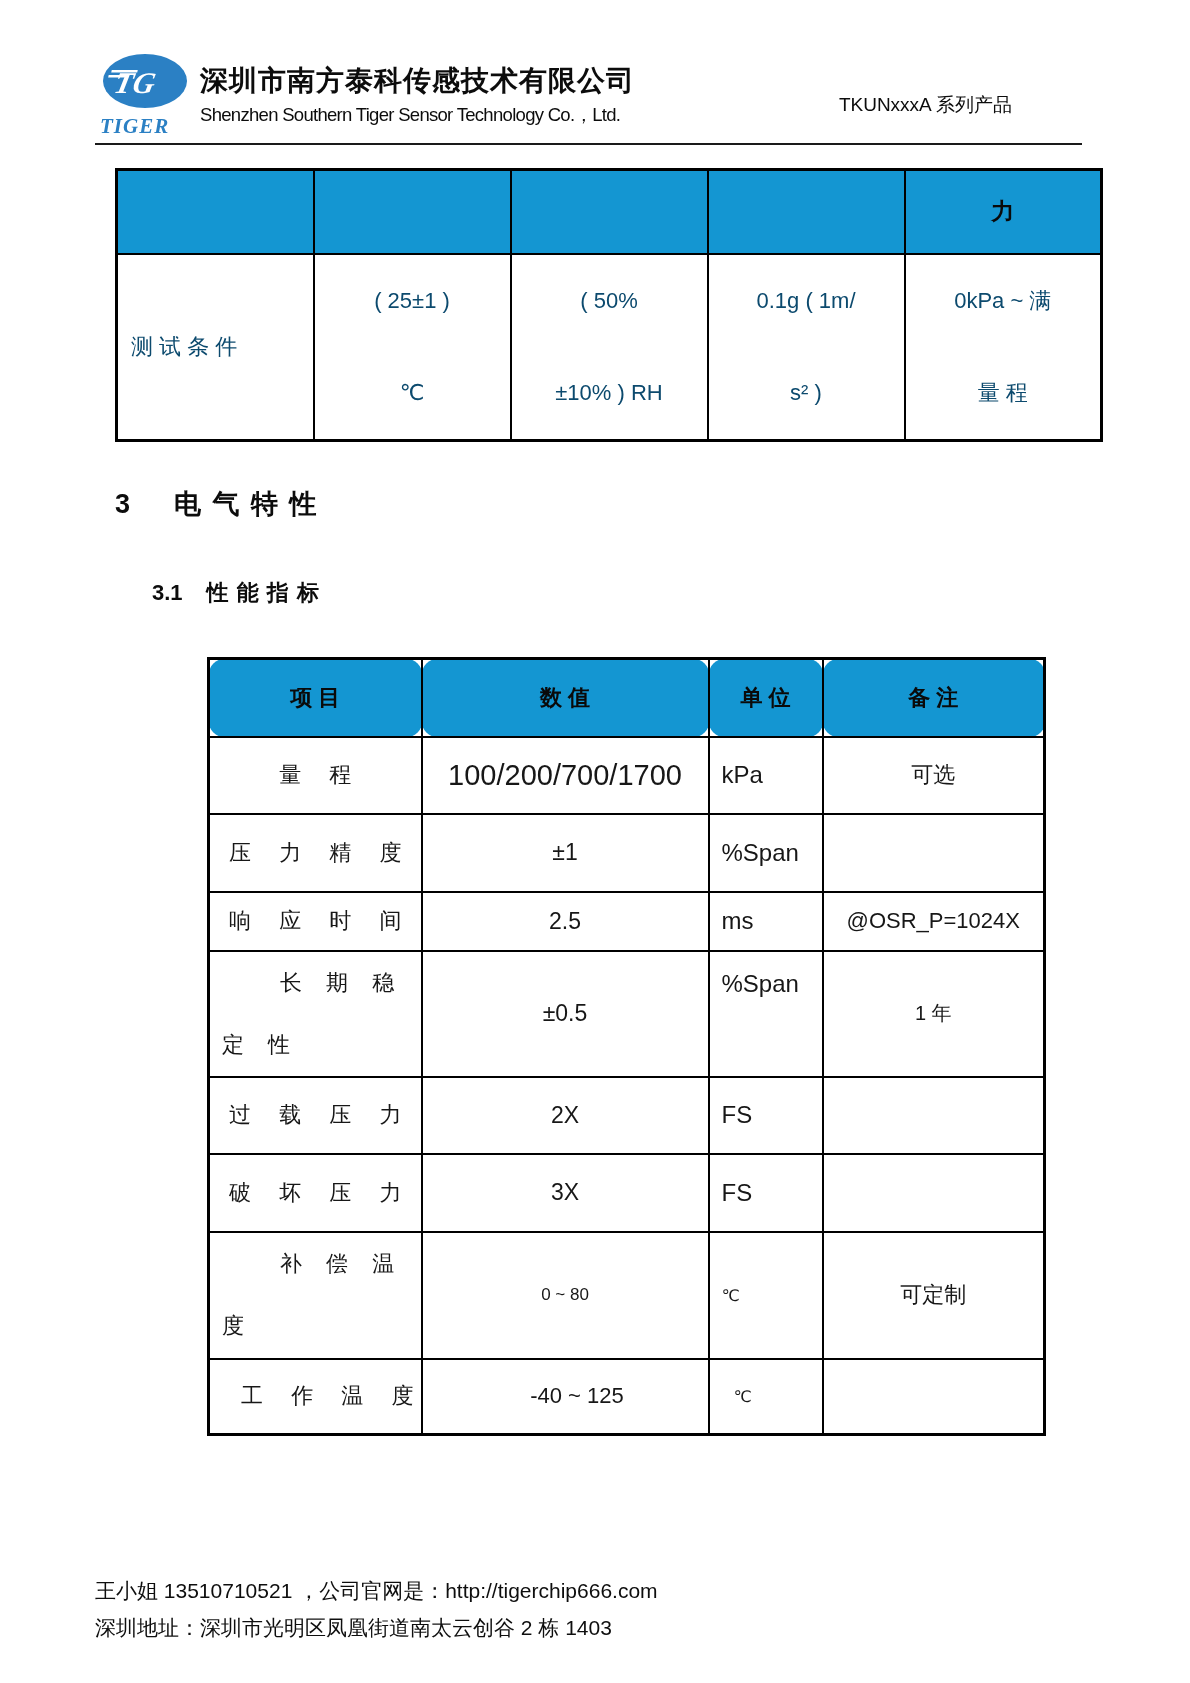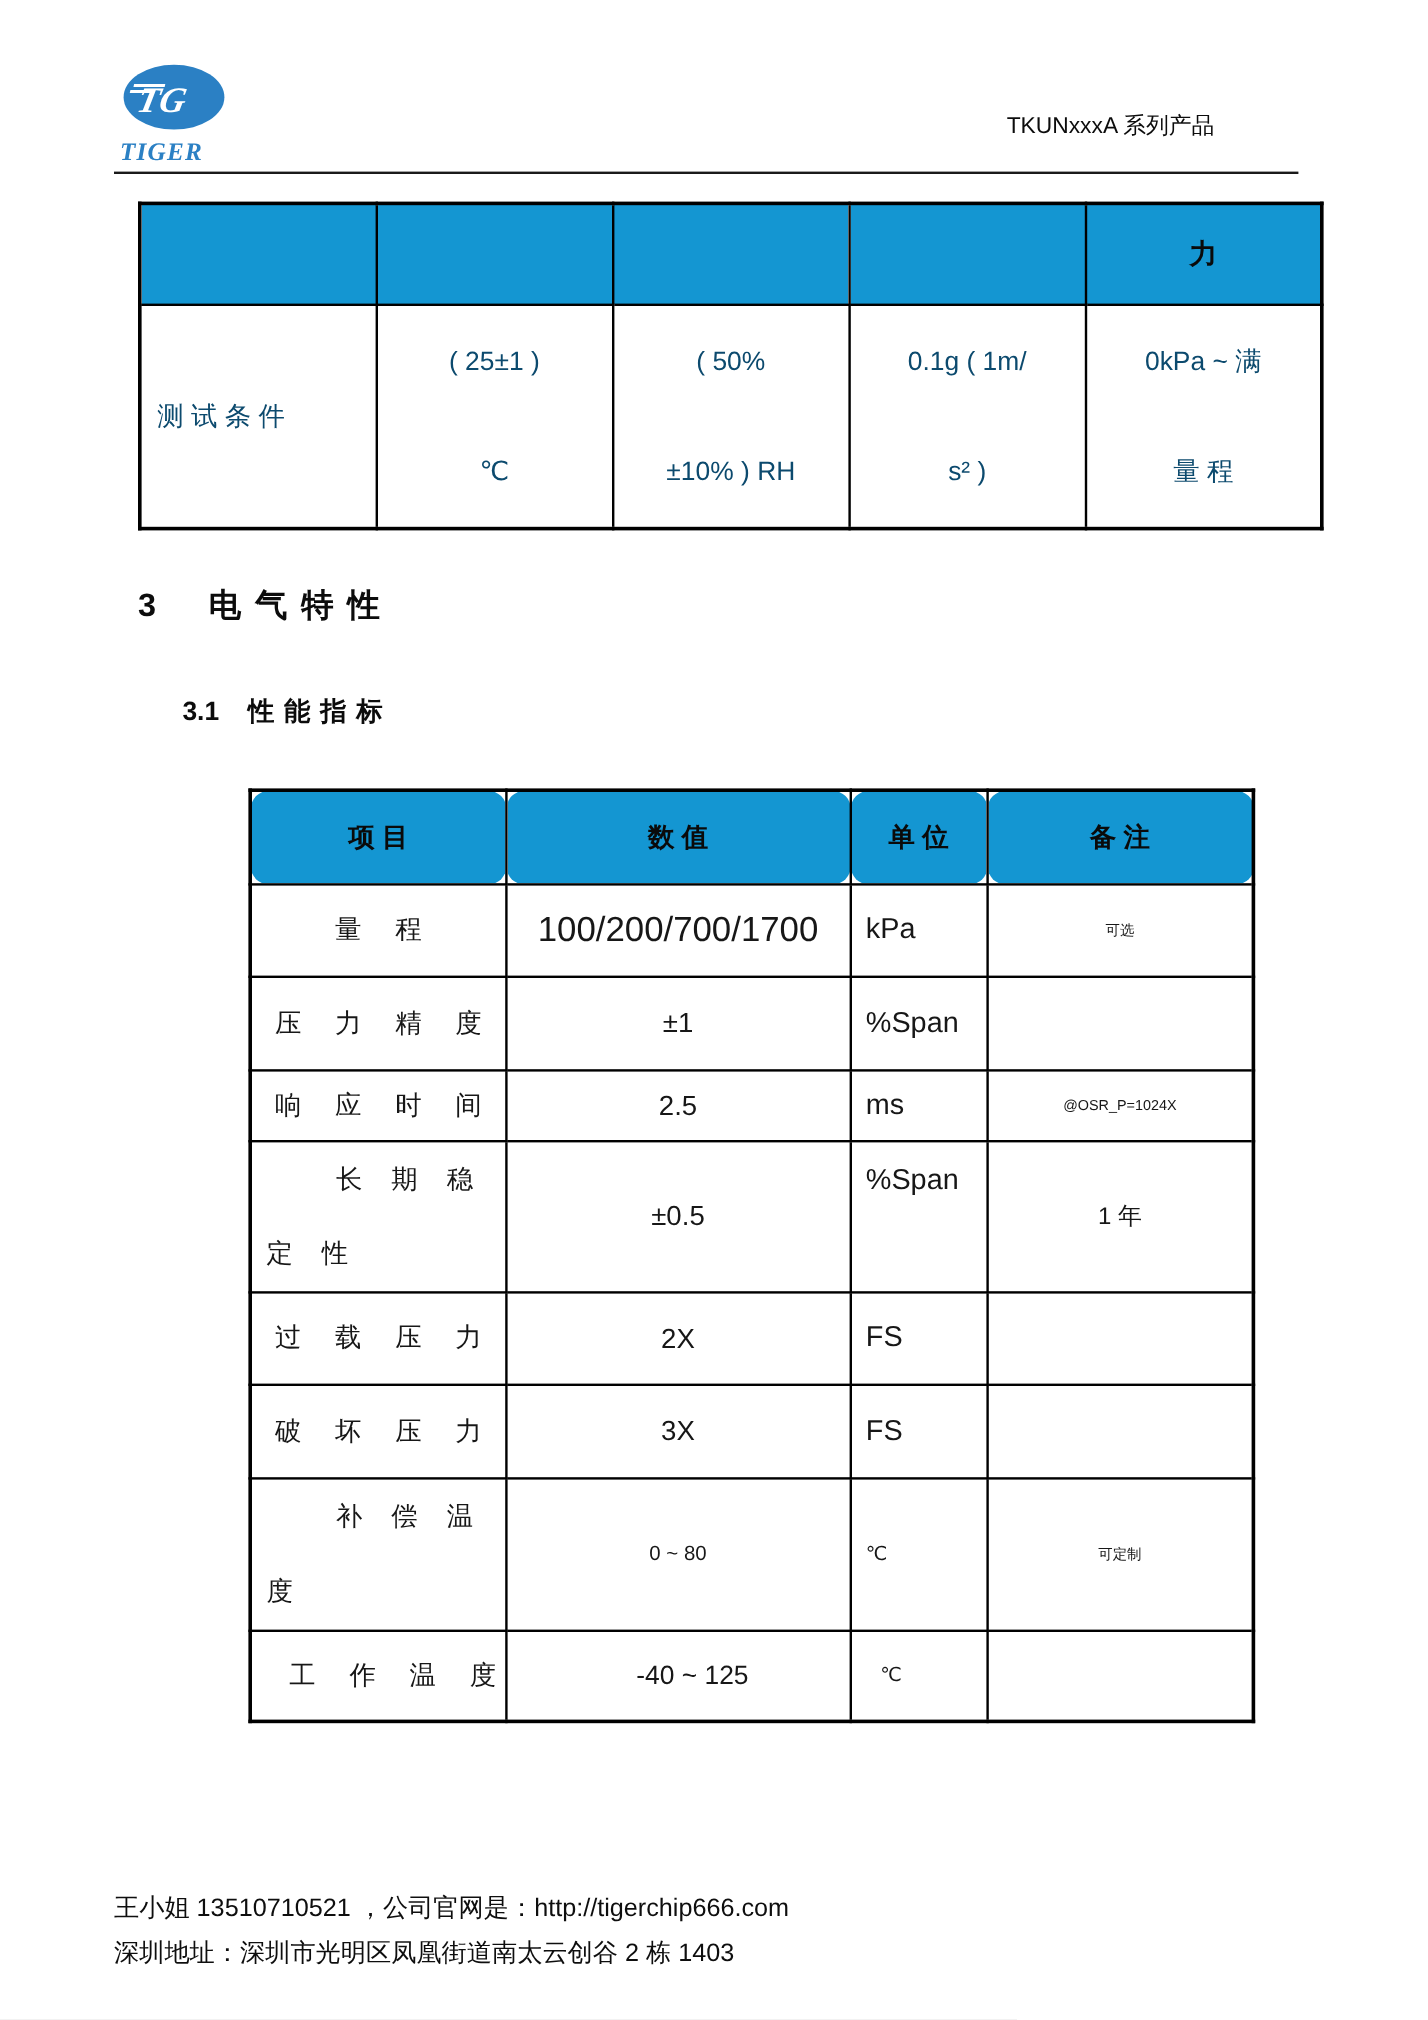--- a/index.html
+++ b/index.html
@@ -38,21 +38,21 @@
   .sub-heading .ttl { letter-spacing:1px; }
 
   
   .spec-table { position:absolute; left:207px; top:657px; width:836px; border:3px solid #000; }
   .spec-table th { height:78px; background:var(--accent); font-size:22px; font-weight:bold; color:#0a0a0a; text-align:center; vertical-align:middle;border-radius:15px; }
   .spec-table td { vertical-align:middle; color:#171717; white-space:pre-line; }
   td.item { font-size:22px; text-align:center; word-spacing:22px; }
   td.item.wrap { text-align:left; padding-left:12px; text-indent:58px; line-height:62px; word-spacing:18px; }
   td.val { font-size:23px; text-align:center; }
   td.unit { font-size:24px; text-align:left; padding-left:12px; }
-  td.note { font-size:12px; text-align:center; }
+  td.note { font-size:22px; text-align:center; }
   tr.r0 td { height:77px; } tr.r1 td { height:78px; } tr.r2 td { height:59px; }
   tr.r3 td { height:123px;margin-left:12px; } tr.r4 td { height:77px; } tr.r5 td { height:78px; }
   tr.r6 td { height:127px; } tr.r7 td { height:76px;padding-left:24px; }
   tr.r3 td.unit { vertical-align:top; padding-top:18px; }
   tr.r3 td.note { font-size:20px; }
   tr.r0 td.val { font-size:29px; }
   tr.r6 td.val { font-size:17px; }
   tr.r6 td.unit, tr.r7 td.unit { font-size:16px; }
   tr.r7 td.val { font-size:22px; }
 
@@ -66,20 +66,22 @@
 
   <div class="logo-wrap">
     <svg width="100" height="92" viewBox="0 0 100 92">
       <ellipse cx="47" cy="31" rx="42" ry="27" fill="#2b80c4"></ellipse>
       <text x="24" y="43" font-size="30" font-style="italic" font-weight="bold" fill="#ffffff" font-family="Liberation Serif, serif" transform="skewX(-12)">TG</text>
       <rect x="18" y="20" width="26" height="2.5" fill="#ffffff" transform="skewX(-12)"></rect>
       <rect x="16" y="25" width="20" height="2.5" fill="#ffffff" transform="skewX(-12)"></rect>
       <text x="2" y="83" font-size="21" font-style="italic" font-weight="bold" fill="#2b80c4" font-family="Liberation Serif, serif" letter-spacing="1">TIGER</text>
     </svg>
   </div>
+  <div class="company-cn">深圳市南方泰科传感技术有限公司</div>
+  <div class="company-en">Shenzhen Southern Tiger Sensor Technology Co.，Ltd.</div>
   <div class="series">TKUNxxxA 系列产品</div>
   <div class="header-rule"></div>
 
   <table class="tc-table">
     <colgroup>
         <col style="width:197px">
         <col style="width:197px">
         <col style="width:197px">
         <col style="width:197px">
         <col style="width:197px">

